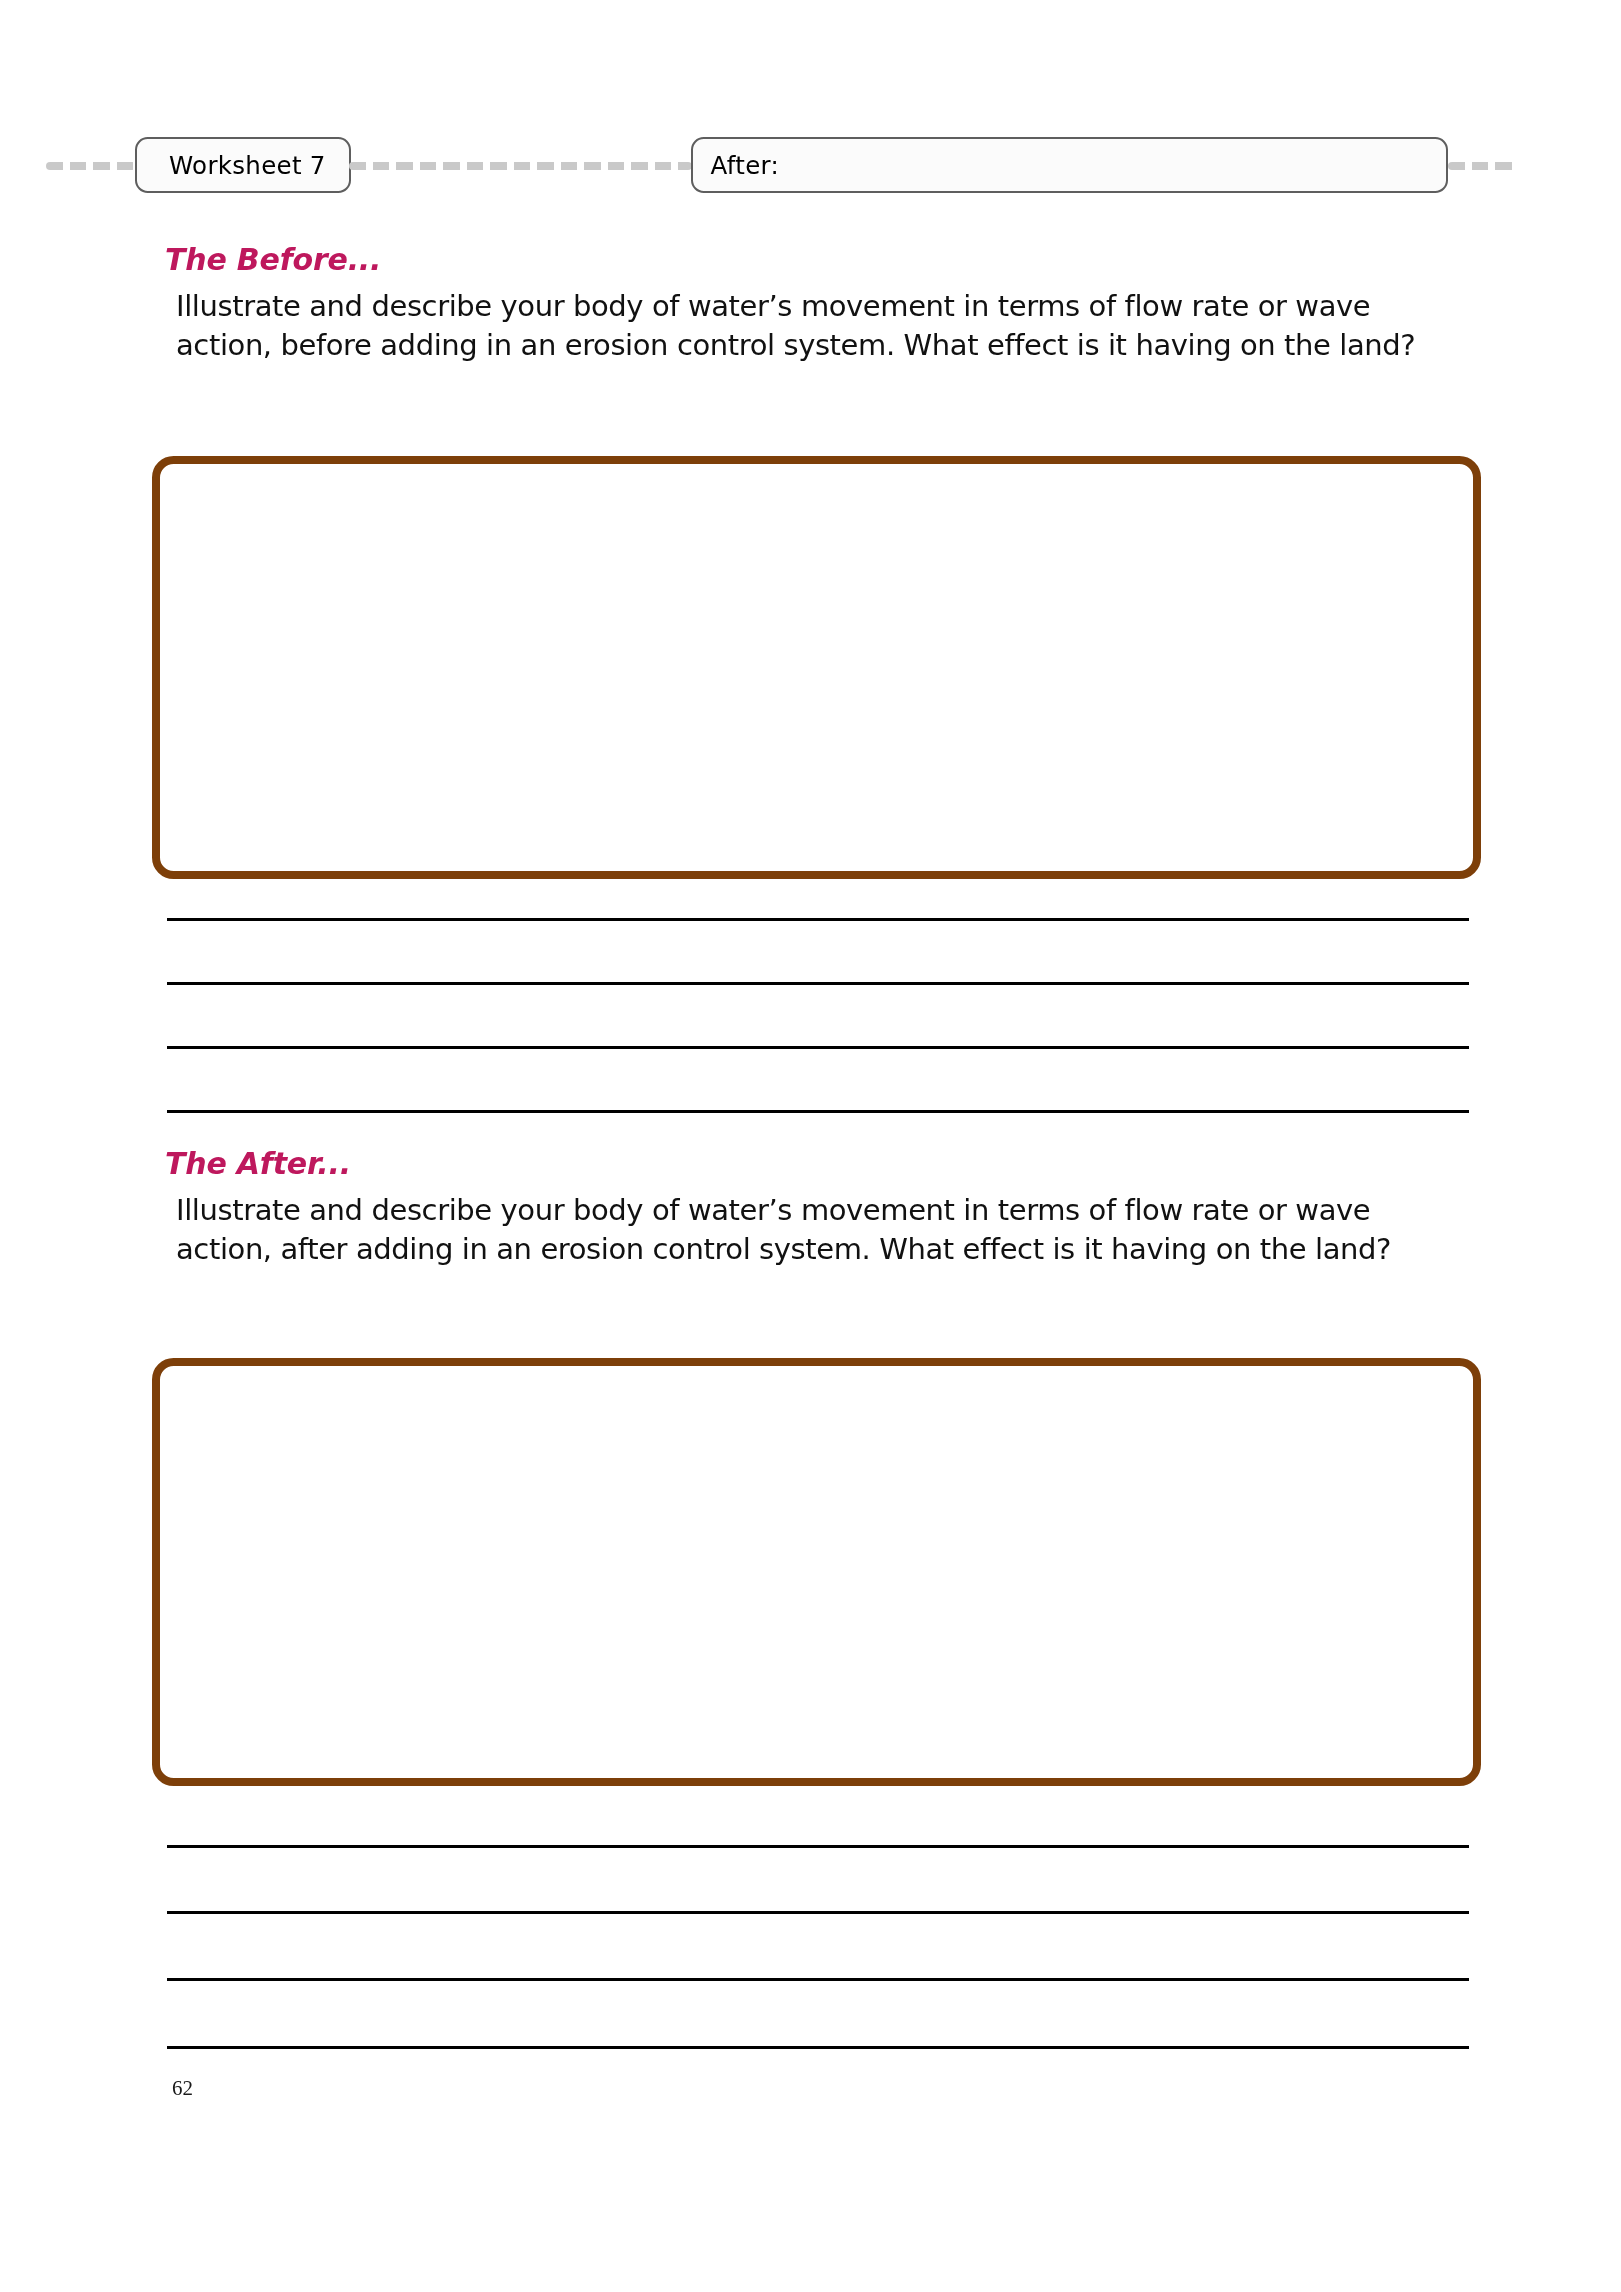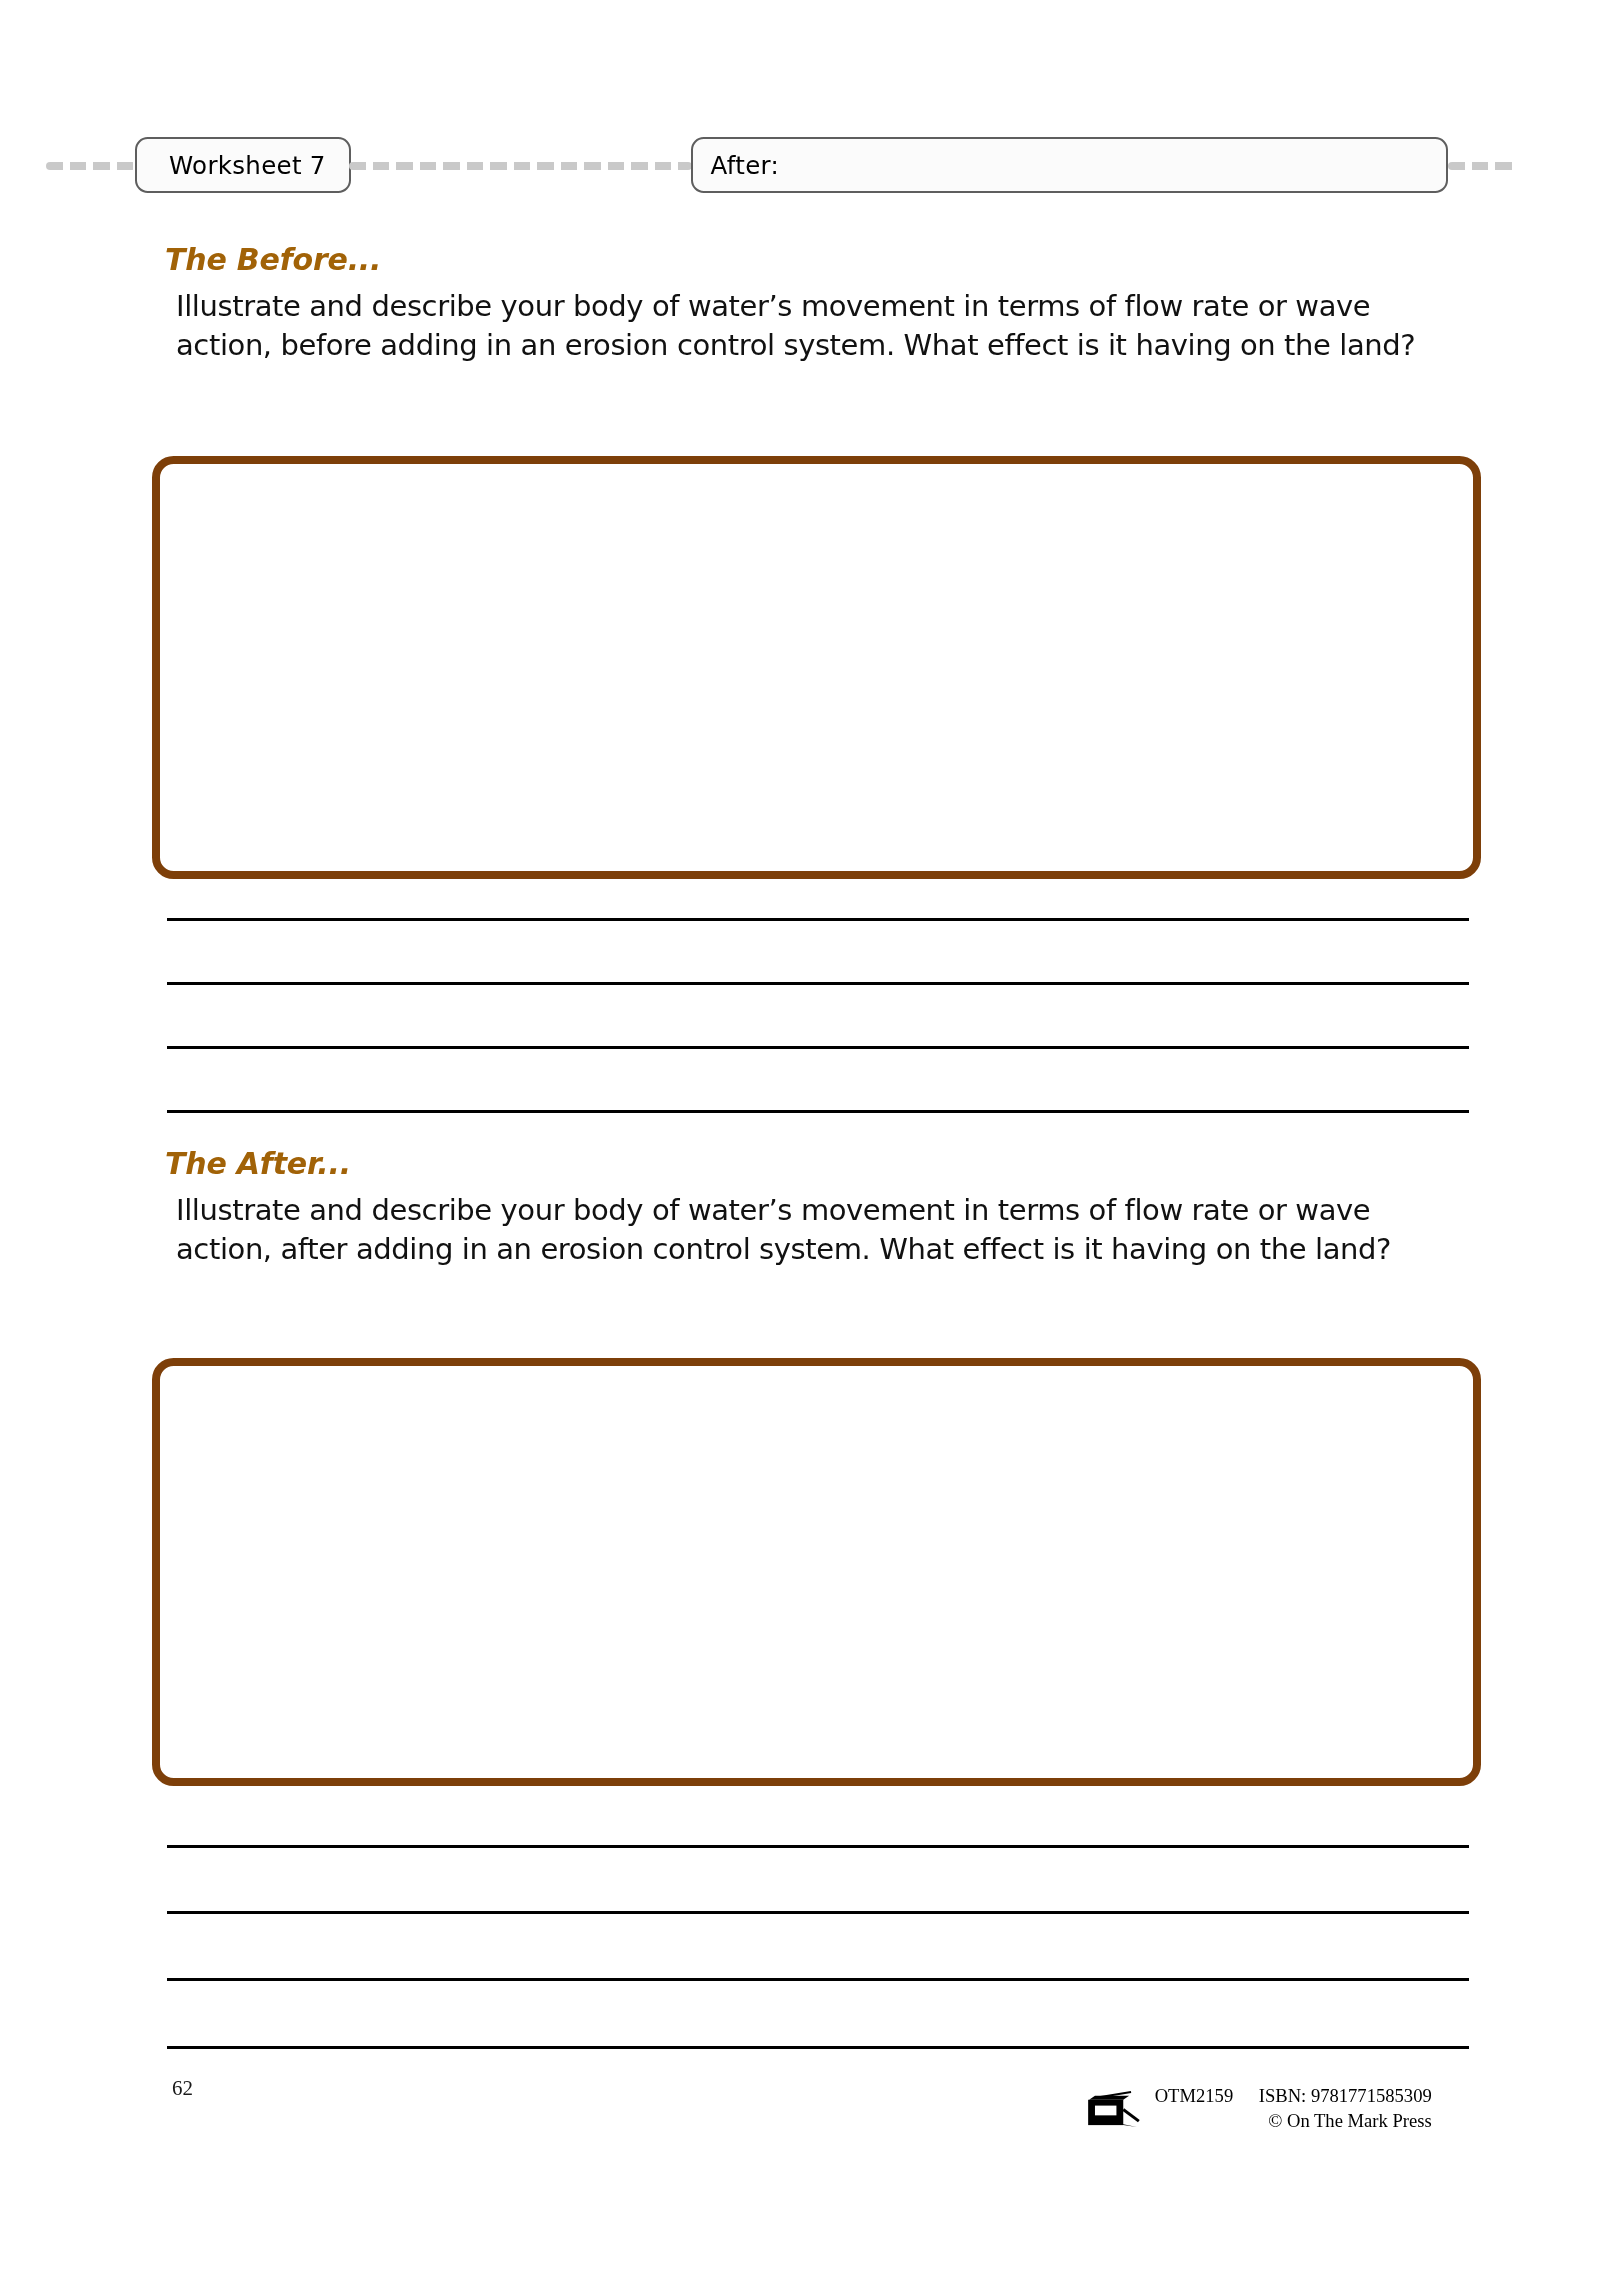--- a/index.html
+++ b/index.html
@@ -78,21 +78,21 @@
   .section {
     position: absolute;
     left: 165px;
     width: 1304px;
   }
   .sec-heading {
     font-family: "DejaVu Sans", sans-serif;
     font-size: 30px;
     font-weight: bold;
     font-style: italic;
-    color: #a16207;
+    color: #be185d;
     letter-spacing: -0.2px;
     margin: 0 0 5.9px 0;
     line-height: 1.1;
   }
   .sec-prompt {
     font-family: "DejaVu Sans", sans-serif;
     font-size: 29px;
     font-weight: 400;
     color: #111111;
     line-height: 1.33;
@@ -198,33 +198,15 @@
 
   <div class="draw-box" style="top: 1358px; height: 428px;"></div>
 
   <div class="rule-line" style="top: 1845px;"></div>
   <div class="rule-line" style="top: 1911px;"></div>
   <div class="rule-line" style="top: 1978px;"></div>
   <div class="rule-line" style="top: 2046px;"></div>
 
   <div class="page-number">62</div>
 
-  <div class="footer-right">
-    <svg class="press-logo" viewBox="0 0 56 40">
-      <rect x="2" y="10" width="36" height="26" fill="#000000"></rect>
-      <rect x="9" y="16" width="22" height="10" fill="#ffffff"></rect>
-      <path d="M3 10 L9 6 L44 6 L38 10 Z" fill="#000000"></path>
-      <path d="M10 8 L46 2" stroke="#000000" stroke-width="2" fill="none"></path>
-      <path d="M38 20 L54 32" stroke="#000000" stroke-width="3" fill="none"></path>
-      <path d="M33 34 L52 38 L38 36 Z" fill="#000000"></path>
-    </svg>
-
-    <div class="footer-lines">
-      <div class="footer-line1">
-        <span>OTM2159</span>
-        <span>ISBN: 9781771585309</span>
-      </div>
-      <div class="footer-line2">© On The Mark Press</div>
-    </div>
-  </div>
 
 </div>
 
 
 </body></html>

